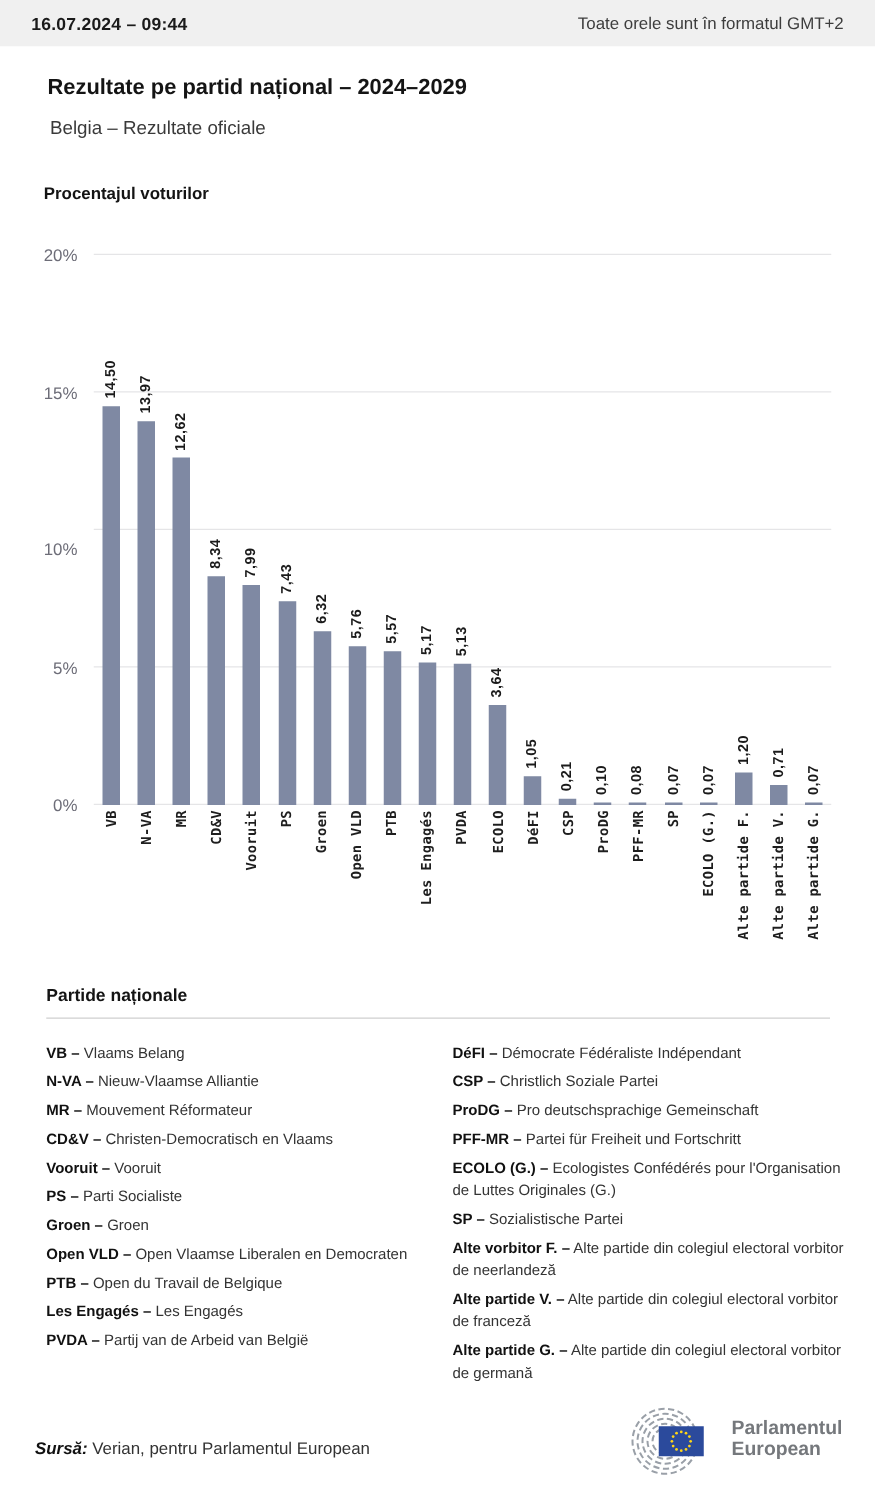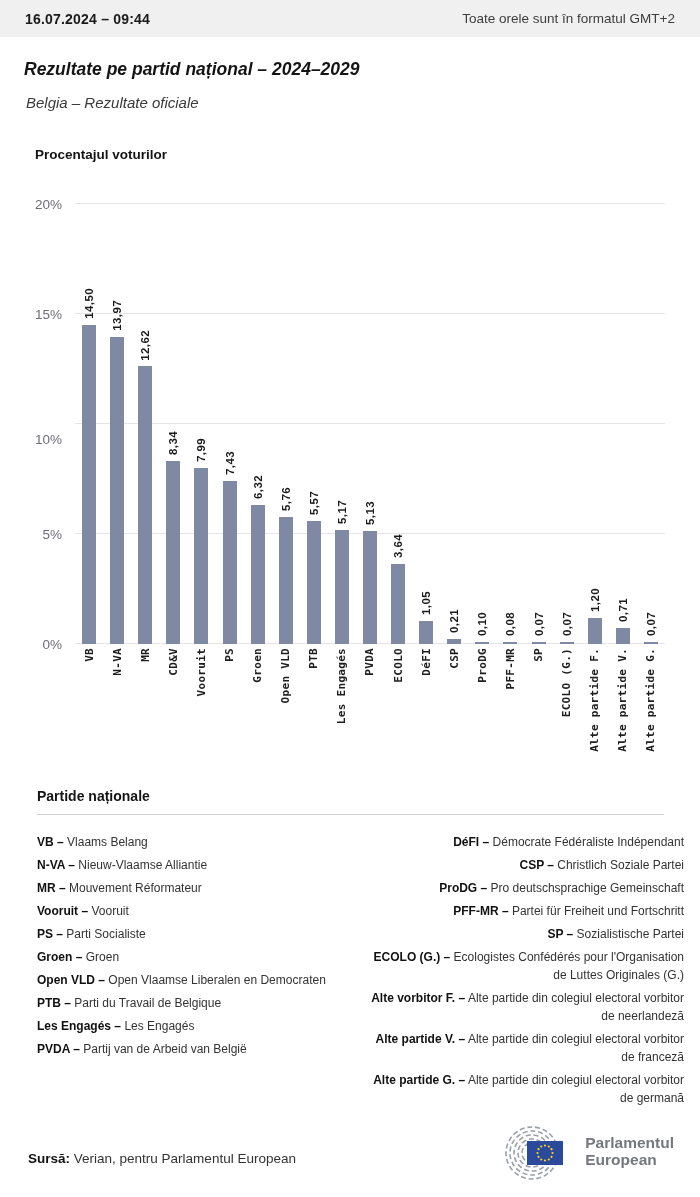--- a/index.html
+++ b/index.html
@@ -9,21 +9,21 @@
     position:relative;box-sizing:border-box;
   }
   *{box-sizing:border-box;}
 
   
   .topbar{height:37px;background:#f0f0f0;display:flex;justify-content:space-between;align-items:center;padding:0 25px;}
   .topbar-date{font-weight:700;font-size:14px;color:#1a1a1a;letter-spacing:.2px;}
   .topbar-note{font-size:13.5px;color:#3d3d3d;}
 
   
-  .title-block{padding:22px 25px 0 24px;font-style:italic;}
+  .title-block{padding:22px 25px 0 38px;}
   .page-title{font-size:17.5px;font-weight:700;color:#141414;margin:0;}
   .page-subtitle{font-size:15px;color:#3a3a3a;margin:14px 0 0 2px;font-weight:400;}
 
   
   .chart-title{margin:36px 0 0 35px;font-size:13.5px;font-weight:700;color:#141414;}
   .chart{display:flex;margin-top:24px;}
   .y-axis{width:75px;height:458px;position:relative;flex:none;text-decoration:underline;}
   .ytick{position:absolute;right:13px;font-size:13.5px;color:#6d6d78;transform:translateY(8px);}
   .plot{position:relative;width:590px;height:458px;flex:none;}
   .gridline{position:absolute;left:0;right:0;height:1px;background:#e5e5e7;}
@@ -42,28 +42,28 @@
     font-family:"DejaVu Sans Mono", monospace;font-size:11px;color:#1e1e1e;
     letter-spacing:.3px;white-space:nowrap;font-weight:700;
   }
 
   
   .legend{margin:18px 36px 12px 37px;}
   .legend-title{font-size:14px;font-weight:700;color:#141414;margin:0 0 10px 0;}
   .legend-rule{border:none;border-top:1px solid #cfcfcf;margin:0 0 18px 0;}
   .legend-cols{display:flex;}
   .legend-col-left{width:305px;flex:none;}
-  .legend-col-right{width:322px;flex:none;margin-left:20px;text-align:right;}
+  .legend-col-right{width:322px;flex:none;margin-left:20px;}
   .legend-item{font-size:12px;color:#333333;line-height:18px;margin-bottom:5px;}
   .legend-item b{color:#111111;}
 
   
   .footer{display:flex;justify-content:space-between;align-items:flex-end;margin:6px 26px 0 28px;}
   .source{font-size:13.5px;color:#333333;padding-bottom:16px;}
-  .source b{color:#111111;}
+  .source b{color:#111111;font-style:italic;}
   .logo{display:flex;align-items:center;}
   .logo-text{font-size:15.5px;font-weight:700;color:#75787c;line-height:1.13;margin-left:7px;padding-bottom:4px;}
 </style>
 </head>
 <body>
 
 <div class="topbar">
   <span class="topbar-date">16.07.2024 – 09:44</span>
   <span class="topbar-note">Toate orele sunt în formatul GMT+2</span>
 </div>
@@ -246,35 +246,36 @@
   </div>
 
 <div class="legend">
   <h2 class="legend-title">Partide naționale</h2>
   <hr class="legend-rule">
   <div class="legend-cols">
     <div class="legend-col-left">
         <div class="legend-item"><b>VB –</b> <span>Vlaams Belang</span></div>
         <div class="legend-item"><b>N-VA –</b> <span>Nieuw-Vlaamse Alliantie</span></div>
         <div class="legend-item"><b>MR –</b> <span>Mouvement Réformateur</span></div>
+        <div class="legend-item"><b>CD&amp;V –</b> <span>Christen-Democratisch en Vlaams</span></div>
         <div class="legend-item"><b>Vooruit –</b> <span>Vooruit</span></div>
         <div class="legend-item"><b>PS –</b> <span>Parti Socialiste</span></div>
         <div class="legend-item"><b>Groen –</b> <span>Groen</span></div>
         <div class="legend-item"><b>Open VLD –</b> <span>Open Vlaamse Liberalen en Democraten</span></div>
-        <div class="legend-item"><b>PTB –</b> <span>Parti du Travail de Belgique</span></div>
+        <div class="legend-item"><b>PTB –</b> <span>Open du Travail de Belgique</span></div>
         <div class="legend-item"><b>Les Engagés –</b> <span>Les Engagés</span></div>
         <div class="legend-item"><b>PVDA –</b> <span>Partij van de Arbeid van België</span></div>
       </div>
     <div class="legend-col-right">
         <div class="legend-item"><b>DéFI –</b> <span>Démocrate Fédéraliste Indépendant</span></div>
         <div class="legend-item"><b>CSP –</b> <span>Christlich Soziale Partei</span></div>
         <div class="legend-item"><b>ProDG –</b> <span>Pro deutschsprachige Gemeinschaft</span></div>
         <div class="legend-item"><b>PFF-MR –</b> <span>Partei für Freiheit und Fortschritt</span></div>
+        <div class="legend-item"><b>ECOLO (G.) –</b> <span>Ecologistes Confédérés pour l'Organisation de Luttes Originales (G.)</span></div>
         <div class="legend-item"><b>SP –</b> <span>Sozialistische Partei</span></div>
-        <div class="legend-item"><b>ECOLO (G.) –</b> <span>Ecologistes Confédérés pour l'Organisation de Luttes Originales (G.)</span></div>
         <div class="legend-item"><b>Alte vorbitor F. –</b> <span>Alte partide din colegiul electoral vorbitor de neerlandeză</span></div>
         <div class="legend-item"><b>Alte partide V. –</b> <span>Alte partide din colegiul electoral vorbitor de franceză</span></div>
         <div class="legend-item"><b>Alte partide G. –</b> <span>Alte partide din colegiul electoral vorbitor de germană</span></div>
       </div>
   </div>
 </div>
 
 <div class="footer">
   <div class="source">
     <b>Sursă:</b>

